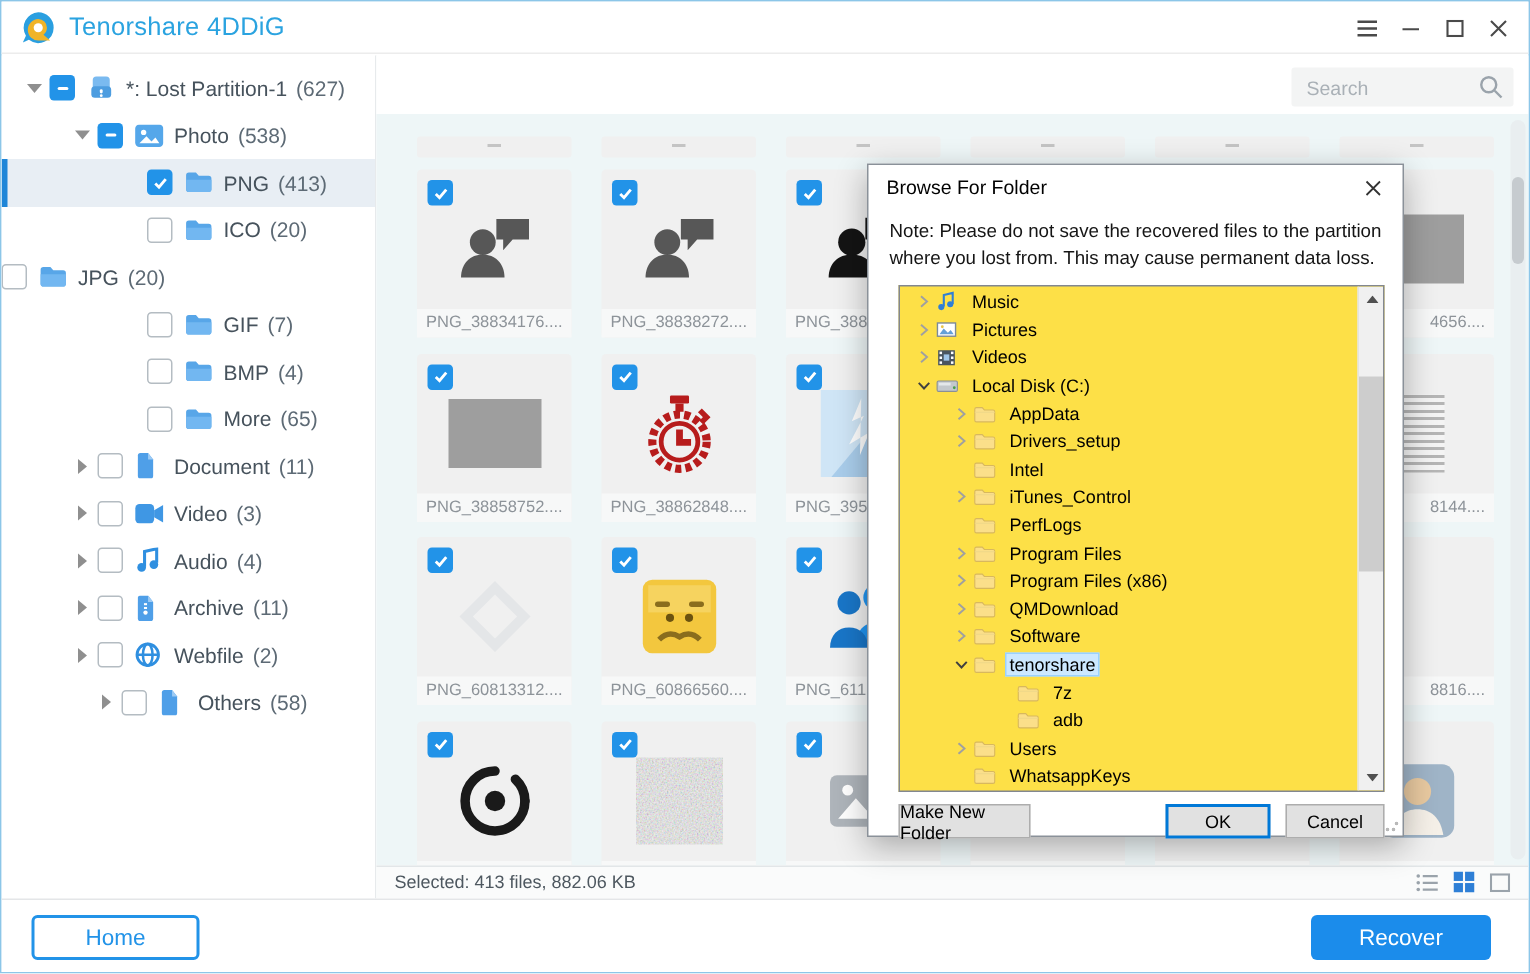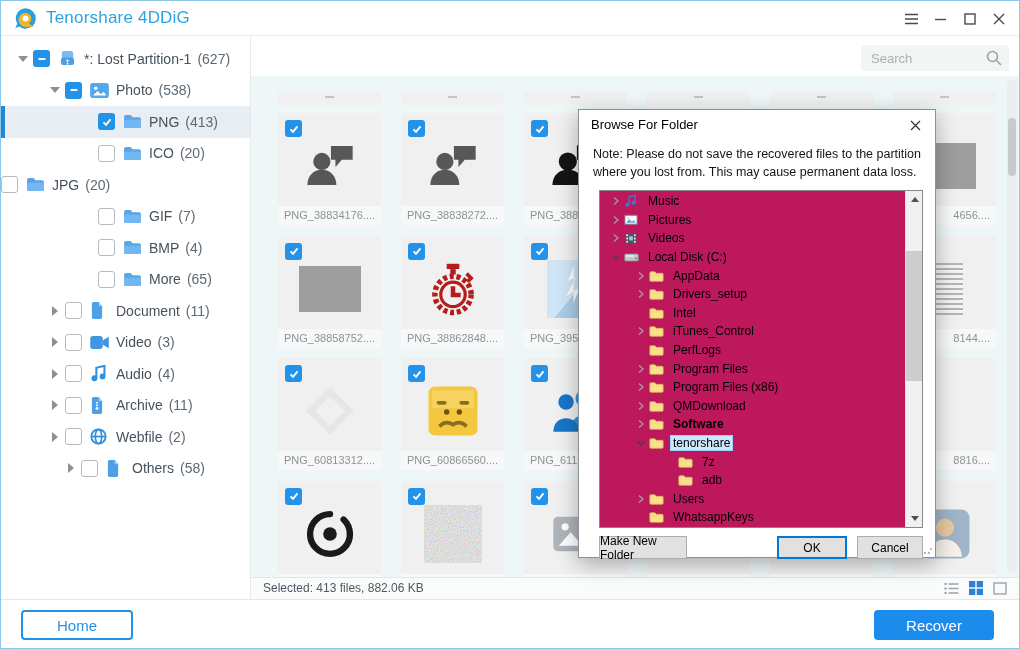--- a/index.html
+++ b/index.html
@@ -55,21 +55,21 @@
   
   .footer { position:absolute; left:0; right:0; bottom:0; height:49px; background:#fff; border-top:1px solid #e4e6e8; }
   .btn-home { position:absolute; left:20px; top:10px; width:112px; height:30px; background:#fff; border:2px solid #2293e8; border-radius:4px; color:#2293e8; font-size:15px; display:flex; align-items:center; justify-content:center; cursor:default; }
   .btn-recover { position:absolute; right:25px; top:10px; width:120px; height:30px; background:#1b8ceb; border:0; border-radius:4px; color:#fff; font-size:15px; display:flex; align-items:center; justify-content:center; cursor:default; }
 
   
   .dialog { position:absolute; left:577px; top:108px; width:358px; height:449px; background:#fff; border:1px solid #8a9199; box-shadow:0 6px 20px rgba(0,0,0,.3); z-index:30; font-size:12px; color:#000; }
   .dtitle { position:absolute; left:0; top:0; right:0; height:30px; line-height:30px; padding-left:12px; font-size:13px; color:#000; }
   .dclose { position:absolute; right:0; top:0; width:40px; height:30px; display:flex; align-items:center; justify-content:center; font-size:14px; color:#333; }
   .dnote { position:absolute; left:14px; top:36px; width:330px; line-height:1.4; font-size:12.5px; color:#151515; }
-  .dtree { position:absolute; left:20px; top:80px; width:324px; height:338px; border:1px solid #828790; background:#be185d; overflow:hidden; }
+  .dtree { position:absolute; left:20px; top:80px; width:324px; height:338px; border:1px solid #828790; background:#fde047; overflow:hidden; }
   .dtree-items { position:absolute; left:0; top:1px; right:17px; bottom:0; }
   .drow { height:18.6px; display:flex; align-items:center; white-space:nowrap; }
   .darrow { width:16px; flex:0 0 16px; display:flex; justify-content:center; }
   .dicon { width:16px; height:14px; flex:0 0 16px; margin-right:5px; display:flex; align-items:center; }
   .dlabel { padding:1px 3px; }
   .dlabel.dsel { background:#cce8ff; border:1px solid #99d1ff; padding:0 2px; }
   .dscroll { position:absolute; right:0; top:0; bottom:0; width:17px; background:#f0f0f0; border-left:1px solid #e3e3e3; }
   .dscroll .up, .dscroll .down { position:absolute; left:0; width:17px; height:17px; display:flex; align-items:center; justify-content:center; }
   .dscroll .up { top:0; } .dscroll .down { bottom:0; }
   .dscroll .dthumb { position:absolute; left:0; width:17px; top:60px; height:130px; background:#cdcdcd; }
@@ -856,21 +856,21 @@
               </svg>
             </span>
             <span class="dicon">
               <svg width="15" height="12" viewBox="0 0 16 13">
                 <path d="M.8 3.4V11a1.2 1.2 0 0 0 1.2 1.2h12A1.2 1.2 0 0 0 15.2 11V4.8A1.2 1.2 0 0 0 14 3.6H7.7L6.2 1.9H2A1.2 1.2 0 0 0 .8 3.1z" fill="#fbdf8a" stroke="#d8b85e" stroke-width=".8"></path>
                 <path d="M.8 5.2h14.4" stroke="#eed789" stroke-width=".8"></path>
               </svg>
             </span>
             <span class="dlabel">QMDownload</span>
           </div>
-          <div class="drow" style="padding-left: 33px; font-weight: bold;">
+          <div class="drow" style="padding-left: 33px;">
             <span class="darrow">
               <svg width="10" height="10" viewBox="0 0 10 10">
                 <path d="M3 1.5L7 5 3 8.5" fill="none" stroke="#a0a0a0" stroke-width="1.3"></path>
               </svg>
             </span>
             <span class="dicon">
               <svg width="15" height="12" viewBox="0 0 16 13">
                 <path d="M.8 3.4V11a1.2 1.2 0 0 0 1.2 1.2h12A1.2 1.2 0 0 0 15.2 11V4.8A1.2 1.2 0 0 0 14 3.6H7.7L6.2 1.9H2A1.2 1.2 0 0 0 .8 3.1z" fill="#fbdf8a" stroke="#d8b85e" stroke-width=".8"></path>
                 <path d="M.8 5.2h14.4" stroke="#eed789" stroke-width=".8"></path>
               </svg>

